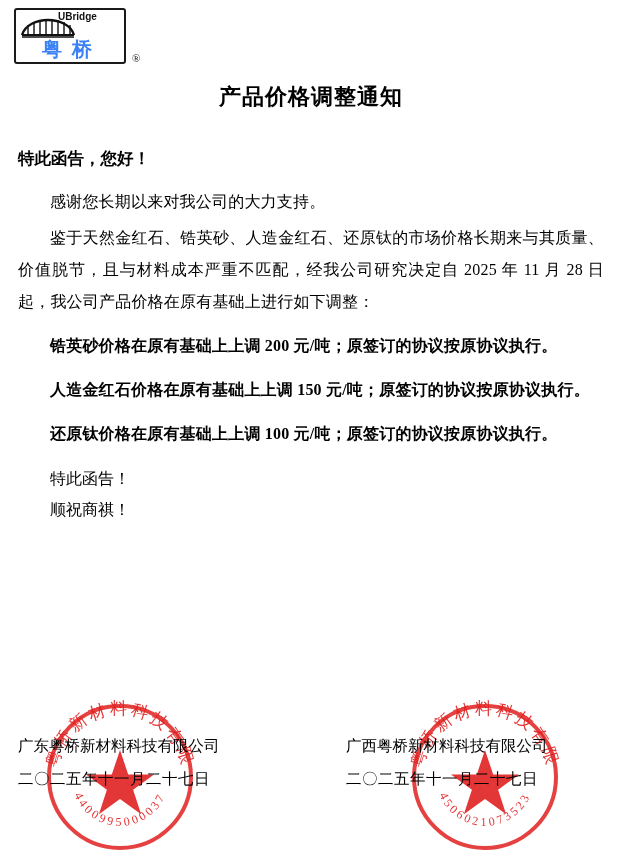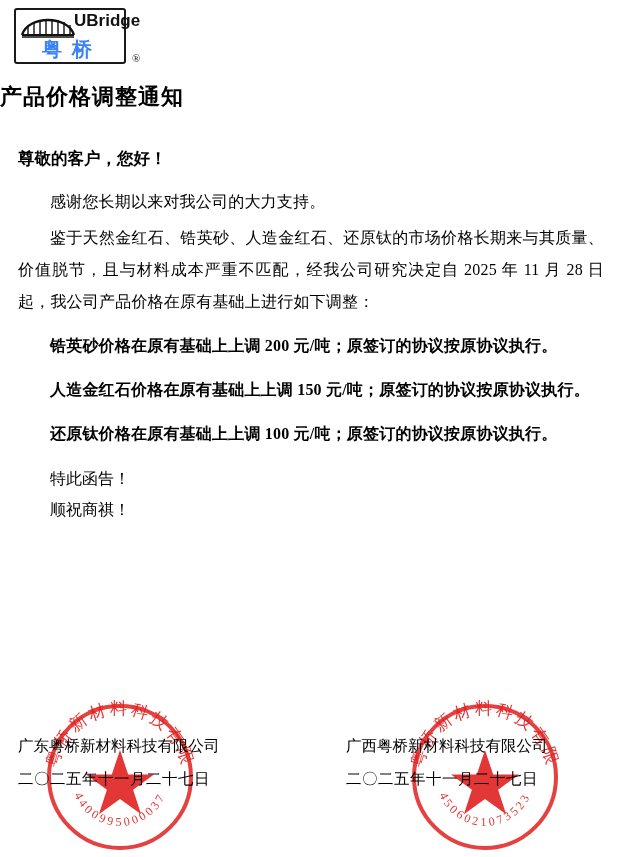--- a/index.html
+++ b/index.html
@@ -44,24 +44,24 @@
   .logo-bridge {
     position: absolute;
     left: 6px;
     top: 3px;
     width: 56px;
     height: 28px;
   }
   .logo-bridge svg { display:block; }
   .logo-en {
     position: absolute;
-    left: 60px;
+    left: 44px;
     top: 3px;
     font-family: "Liberation Sans", sans-serif;
-    font-size: 17px;
+    font-size: 10px;
     font-weight: bold;
     letter-spacing: 0px;
     color: #111;
   }
   .logo-cn {
     position: absolute;
     left: 28px;
     top: 28px;
     font-size: 20px;
     font-weight: bold;
@@ -75,20 +75,21 @@
     font-size: 11px;
     color: #111;
   }
 
   
   .doc-title {
     position: absolute;
     left: 0;
     right: 0;
     top: 82px;
+    text-align: center;
     font-size: 22px;
     font-weight: bold;
     letter-spacing: 1px;
   }
 
   
   .body-wrap {
     position: absolute;
     left: 18px;
     right: 18px;
@@ -169,21 +170,21 @@
       </svg>
     </div>
     <div class="logo-en">UBridge</div>
     <div class="logo-cn">粤桥</div>
     <div class="logo-r">®</div>
   </div>
 
   <div class="doc-title">产品价格调整通知</div>
 
   <div class="body-wrap">
-    <div class="salutation">尊敬的客户，您好！</div>
+    <div class="salutation">特此函告，您好！</div>
 
     <p class="para">感谢您长期以来对我公司的大力支持。</p>
     <p class="para gap">鉴于天然金红石、锆英砂、人造金红石、还原钛的市场价格长期来与其质量、价值脱节，且与材料成本严重不匹配，经我公司研究决定自 2025 年 11 月 28 日起，我公司产品价格在原有基础上进行如下调整：</p>
 
     <p class="para bold gap">锆英砂价格在原有基础上上调 200 元/吨；原签订的协议按原协议执行。</p>
     <p class="para bold gap">人造金红石价格在原有基础上上调 150 元/吨；原签订的协议按原协议执行。</p>
     <p class="para bold gap">还原钛价格在原有基础上上调 100 元/吨；原签订的协议按原协议执行。</p>
 
     <div class="closing-block">
       <p class="closing">特此函告！</p>

